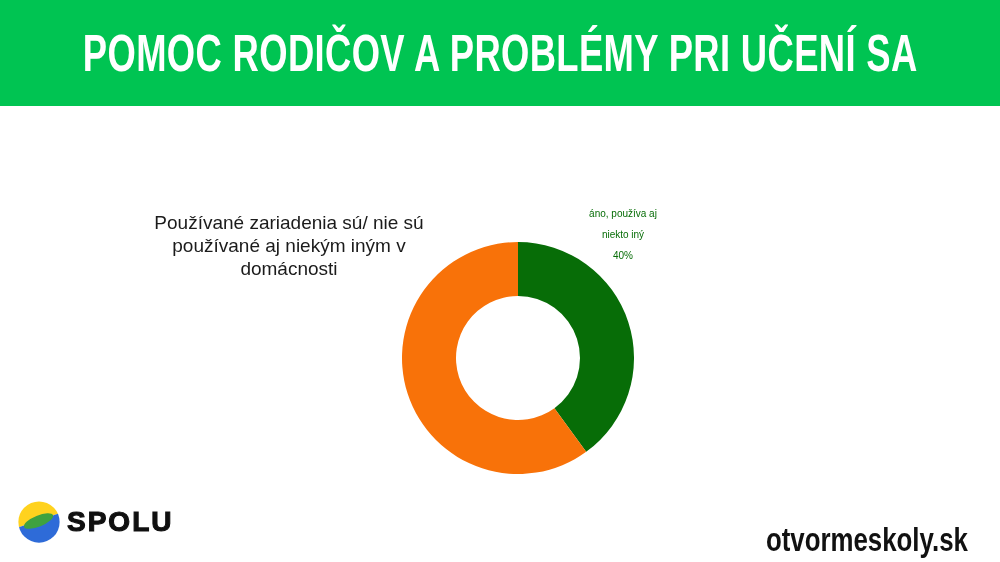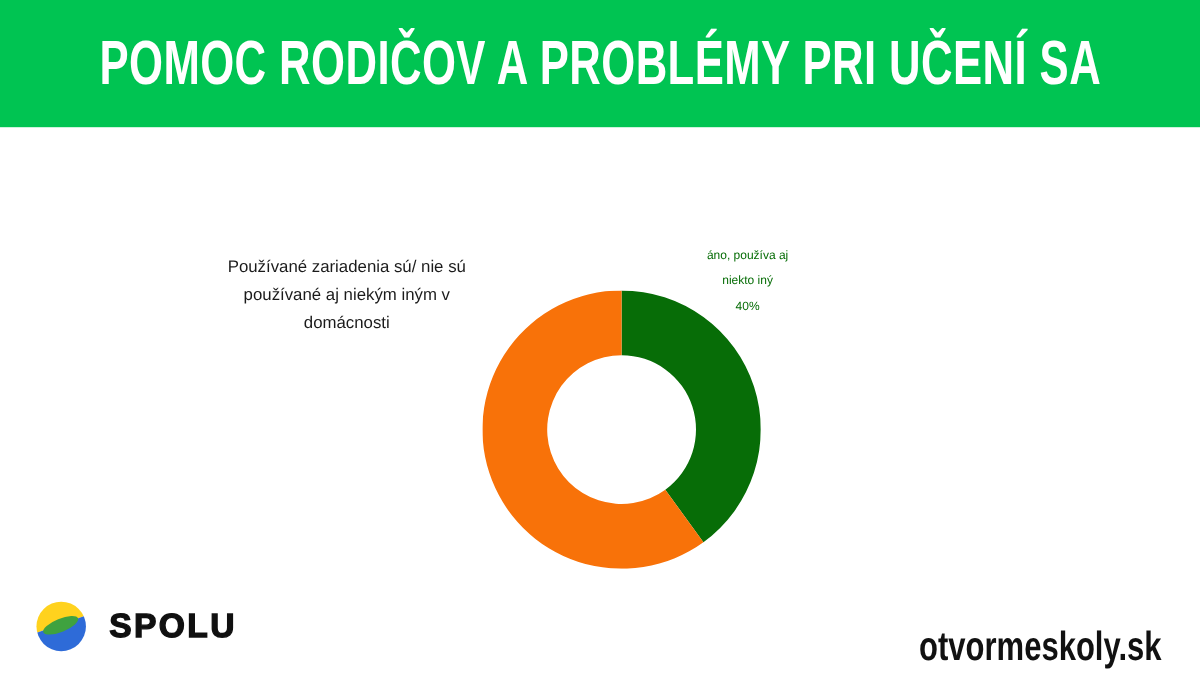--- a/index.html
+++ b/index.html
@@ -12,32 +12,32 @@
   .banner-title{display:inline-block;white-space:nowrap;font-weight:700;font-size:52px;
                 letter-spacing:0.5px;transform:scaleX(0.70);transform-origin:50% 50%;}
 
   
   .question{position:absolute;left:0;top:112px;width:1000px;text-align:center;}
   .question-inner{display:inline-block;white-space:nowrap;font-weight:700;font-size:30px;
                   line-height:40px;transform:scaleX(0.78);transform-origin:50% 0;color:#111111;}
 
   
   .side-note{position:absolute;left:139px;top:211px;width:300px;text-align:center;
-             font-size:14px;line-height:23px;color:#1b1b1b;}
+             font-size:19px;line-height:23px;color:#1b1b1b;}
 
   
   .donut{position:absolute;left:402px;top:242px;width:232px;height:232px;}
 
   
   .slice-label{position:absolute;text-align:center;font-size:10px;line-height:21px;font-weight:400;}
   .slice-label.green{left:543px;top:203px;width:160px;}
   .slice-label.orange{left:345px;top:463px;width:160px;}
 
   
-  .footer-logo{position:absolute;left:29px;top:500px;display:flex;align-items:center;gap:18px;justify-content:flex-end;}
+  .footer-logo{position:absolute;left:17px;top:500px;display:flex;align-items:center;gap:6px;justify-content:flex-end;}
   .spolu-text{font-weight:700;font-size:28px;letter-spacing:2px;color:#101010;
               -webkit-text-stroke:1.1px #101010;}
   .website{position:absolute;left:0;top:520px;width:1000px;text-align:right;}
   .website-inner{display:inline-block;white-space:nowrap;font-weight:700;font-size:34px;
                  transform:scaleX(0.76);transform-origin:50% 0;color:#111111;}
 </style>
 </head>
 <body>
 
 <div class="page">

